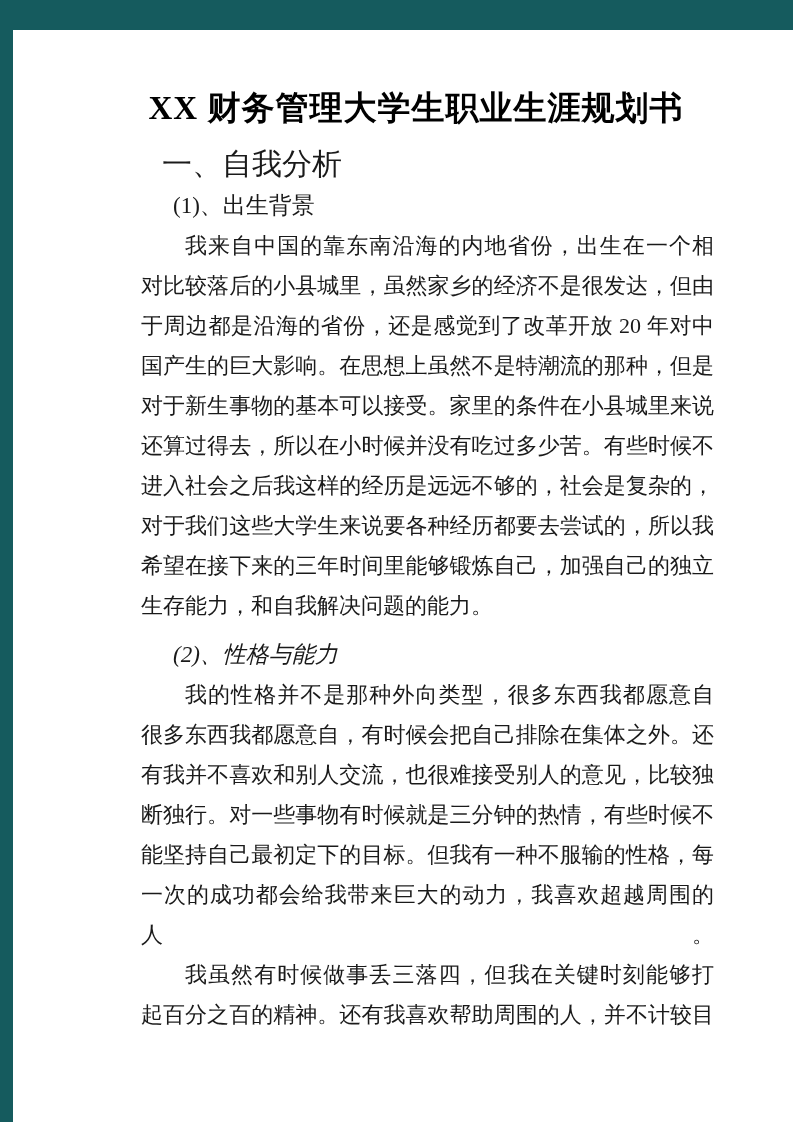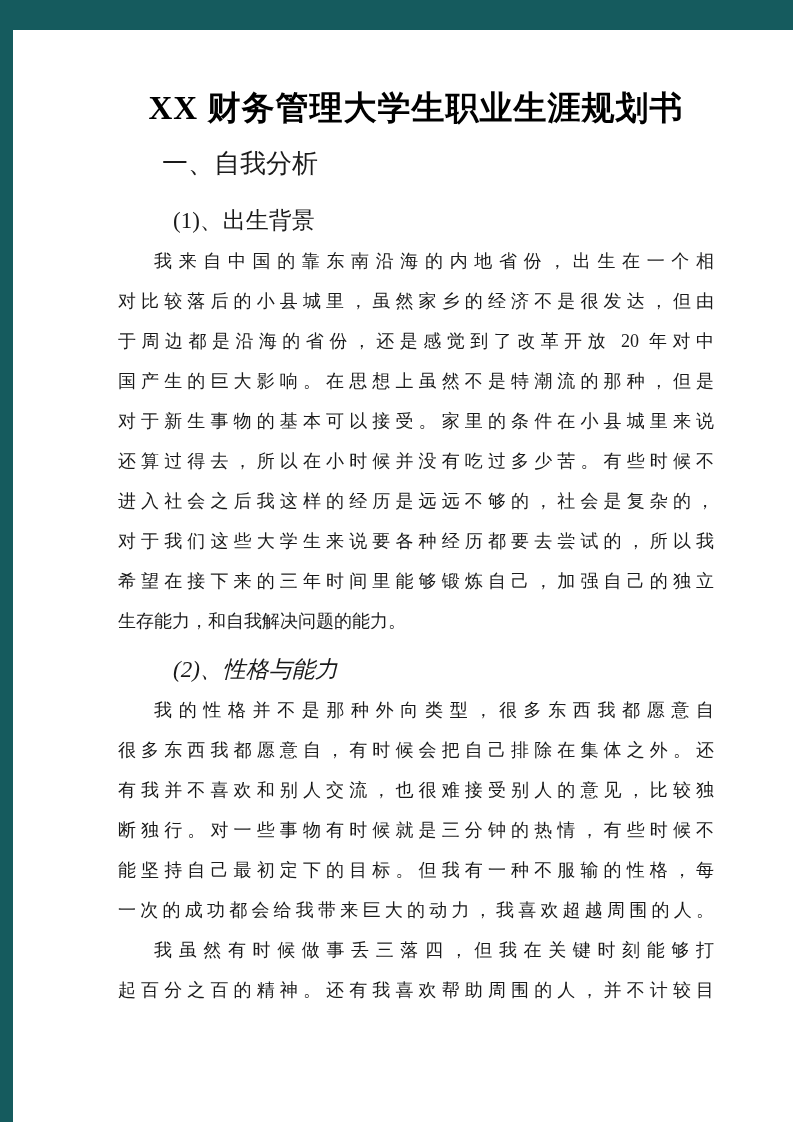--- a/index.html
+++ b/index.html
@@ -36,37 +36,38 @@
     margin: 0 0 14px 0;
     font-size: 33px;
     line-height: 44px;
     font-weight: 700;
     letter-spacing: 1px;
     text-align: center;
     color: #000000;
     white-space: nowrap;
   }
   .h1 {
-    font-size: 26px;
+    font-size: 30px;
     line-height: 40px;
     padding-left: 44px;
     color: #1a1a1a;
   }
   .h2 {
     font-size: 23px;
     line-height: 40px;
     padding-left: 55px;
-    margin-top: 17px;
+    margin-top: 2px;
     color: #1a1a1a;
   }
   .h2b { margin-top: 9px; font-style: italic; }
   .para {
-    font-size: 18px;
+    font-size: 22px;
     line-height: 40px;
     color: #1a1a1a;
+    margin-left: 23px;
   }
   .line { width: 100%; }
   .line.ind { text-indent: 2em; }
   .line.just {
     text-align: justify;
     text-align-last: justify;
     text-justify: inter-character;
   }
 </style>
 </head>

